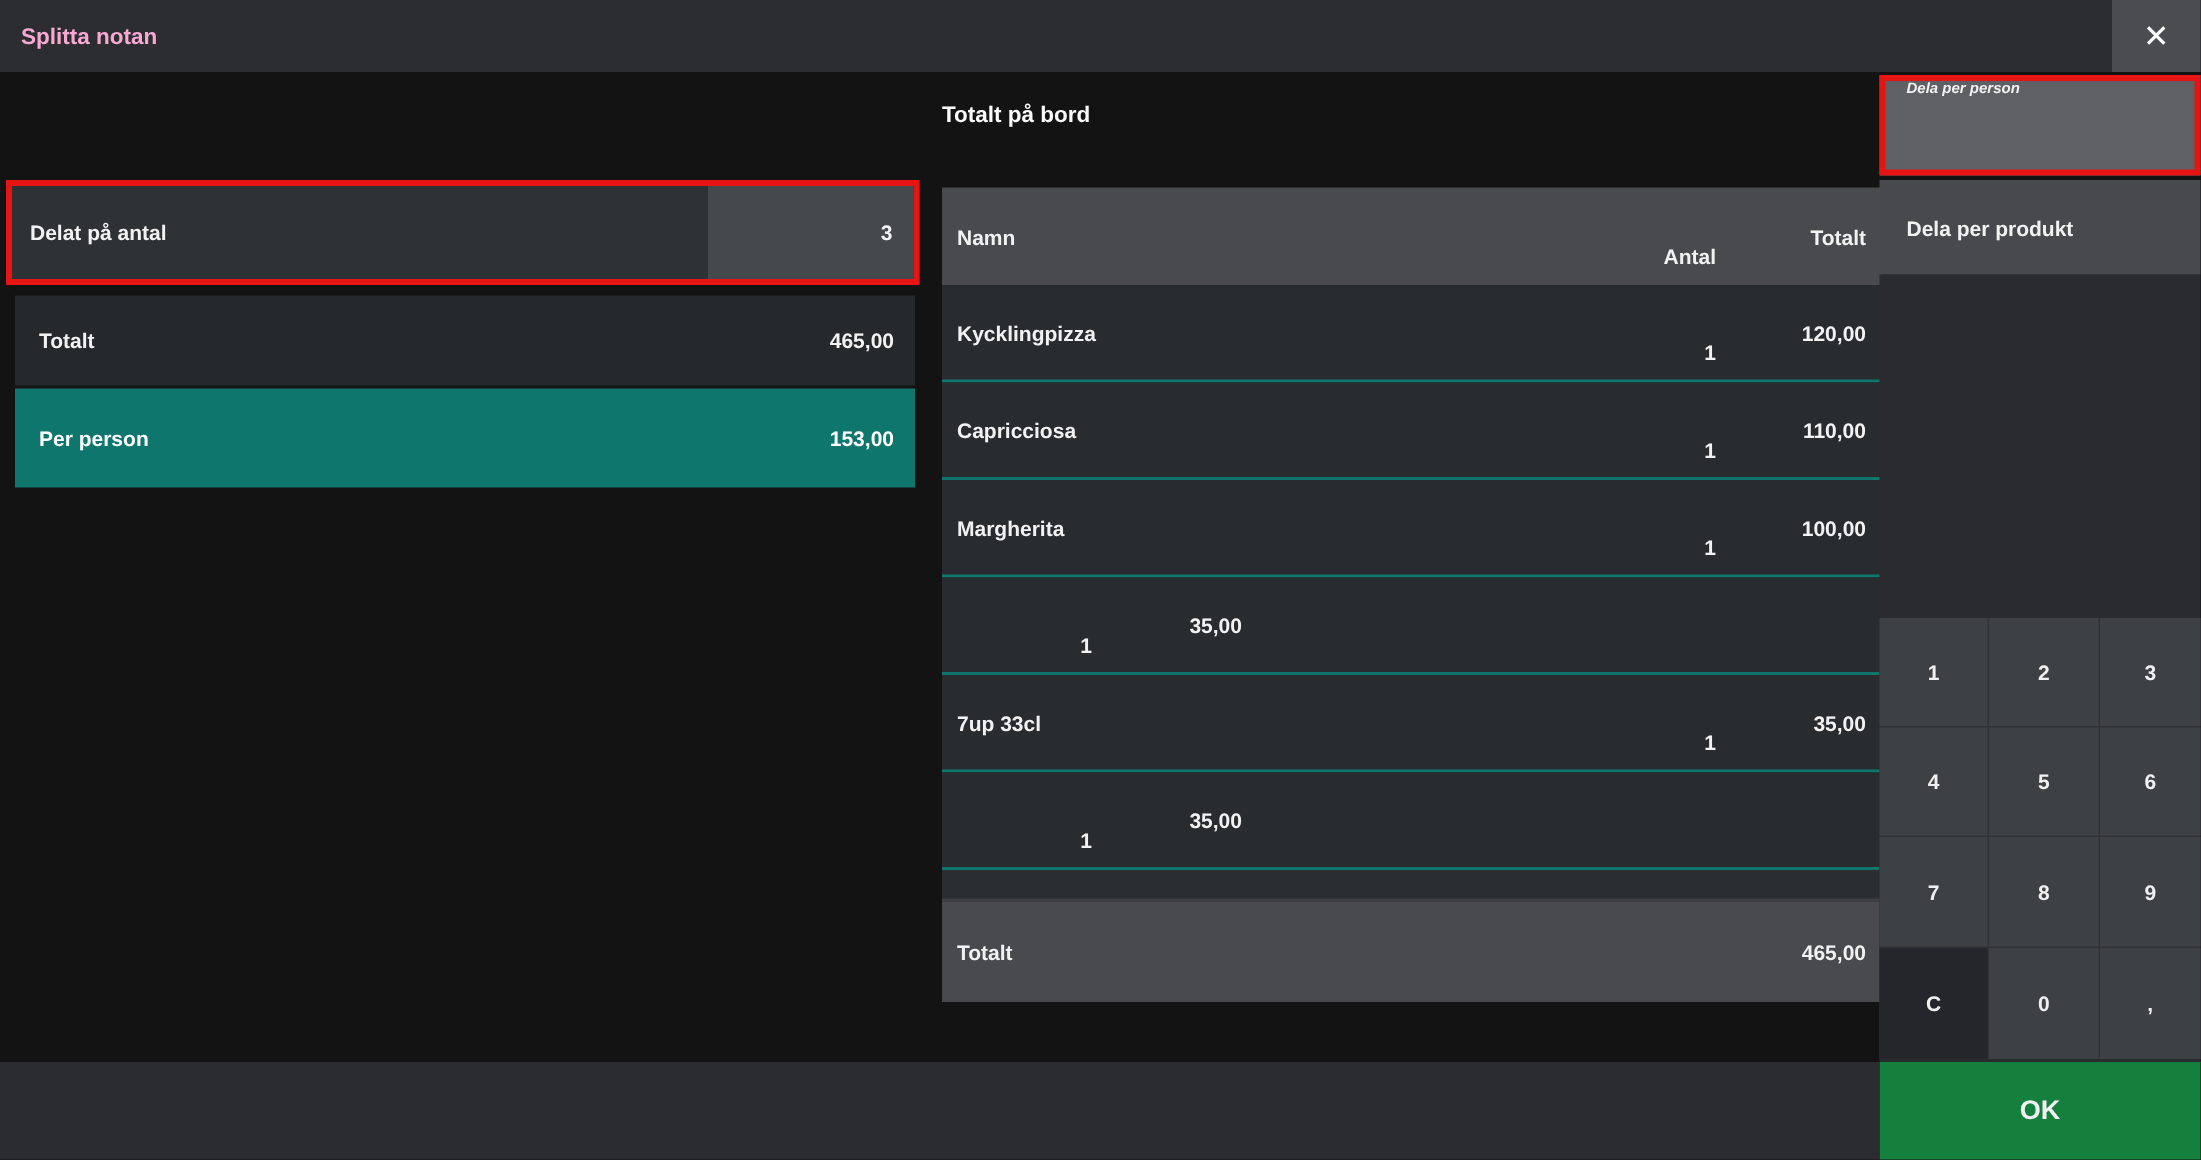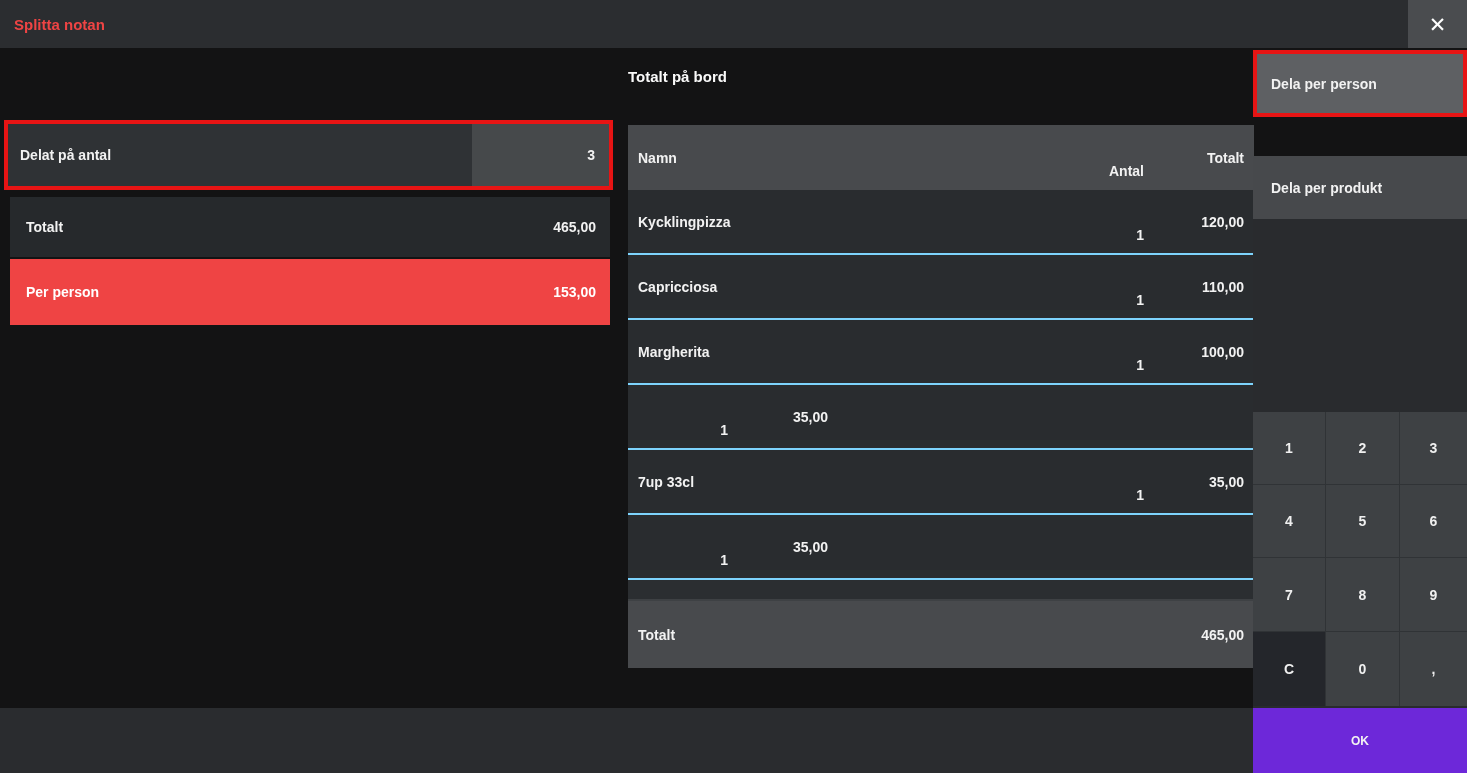--- a/index.html
+++ b/index.html
@@ -13,21 +13,21 @@
   .stage { position: relative; width: 1467px; height: 773px; }
 
   
   .titlebar {
     position: absolute; left: 0; top: 0; width: 1467px; height: 48px;
     background: #2b2d30;
   }
   .titlebar .title {
     position: absolute; left: 14px; top: 0; height: 48px;
     display: flex; align-items: center;
-    font-size: 15px; font-weight: 700; color: #ef4444;
+    font-size: 15px; font-weight: 700; color: #f9a8d4;
   }
   .close-btn {
     position: absolute; left: 1408px; top: 0; width: 59px; height: 48px;
     background: #4a4c4f; display: flex; align-items: center; justify-content: center;
     cursor: pointer;
   }
   .close-btn .x { font-size: 21px; font-weight: 400; color: #ffffff; line-height: 1; }
 
   
   .count-row {
@@ -46,38 +46,38 @@
     font-size: 14px; font-weight: 700;
   }
   .total-row {
     position: absolute; left: 10px; top: 197px; width: 600px; height: 60px;
     background: #26292c; display: flex; align-items: center; justify-content: space-between;
     padding: 0 14px 0 16px; box-sizing: border-box;
     font-size: 14px; font-weight: 700;
   }
   .person-row {
     position: absolute; left: 10px; top: 259px; width: 600px; height: 66px;
-    background: #ef4444; display: flex; align-items: center; justify-content: space-between;
+    background: #0f766e; display: flex; align-items: center; justify-content: space-between;
     padding: 0 14px 0 16px; box-sizing: border-box;
     font-size: 14px; font-weight: 700; color: #ffffff;
   }
 
   
   .table-title {
     position: absolute; left: 628px; top: 68px;
     font-size: 15px; font-weight: 700; color: #fafafa;
   }
   .order-table { position: absolute; left: 628px; top: 125px; width: 626px; }
   .t-head {
     height: 65px; background: #484a4d;
     display: flex; align-items: center; padding: 0 10px; box-sizing: border-box;
     font-size: 14px; font-weight: 700;
   }
   .t-row {
-    height: 65px; background: #292c2f; border-bottom: 2px solid #7dd3fc;
+    height: 65px; background: #292c2f; border-bottom: 2px solid #0f766e;
     display: flex; align-items: center; padding: 0 10px; box-sizing: border-box;
     font-size: 14px; font-weight: 700;
   }
   .t-gap { height: 19px; background: #2b2e31; border-bottom: 2px solid #3e4144; }
   .t-foot {
     height: 67px; background: #484a4d;
     display: flex; align-items: center; padding: 0 10px; box-sizing: border-box;
     font-size: 14px; font-weight: 700;
   }
   .col-name  { flex: 1; text-align: left; }
@@ -85,45 +85,45 @@
   .col-total { width: 100px; text-align: right; }
 
   
   .right-bg {
     position: absolute; left: 1253px; top: 183px; width: 214px; height: 525px;
     background: #292b2e;
   }
   .mode-btn-person {
     position: absolute; left: 1253px; top: 50px; width: 214px; height: 67px;
     background: #5e6063; border: 4px solid #e71414; box-sizing: border-box;
-    display: flex; align-items: center; padding-left: 14px;
-    font-size: 14px; font-weight: 700; cursor: pointer;
+    display: flex; align-items: flex-start; padding-left: 14px;
+    font-size: 10px; font-weight: 700; cursor: pointer; font-style: italic;
   }
   .mode-btn-produkt {
     position: absolute; left: 1253px; top: 120px; width: 214px; height: 63px;
     background: #47494c; box-sizing: border-box;
     display: flex; align-items: center; padding-left: 18px;
-    font-size: 14px; font-weight: 700; cursor: pointer; margin-top: 36px;
+    font-size: 14px; font-weight: 700; cursor: pointer;
   }
   .numpad {
     position: absolute; left: 1253px; top: 412px; width: 214px; height: 294px;
     display: grid; grid-template-columns: 72px 73px 67px;
     grid-template-rows: 72px 72px 73px 74px; gap: 1px;
     background: #303336;
   }
   .key {
     background: #3e4144; color: #f0f0f0;
     display: flex; align-items: center; justify-content: center;
     font-size: 14px; font-weight: 700; cursor: pointer;
   }
   .key.key-c { background: #24262b; }
   .ok-btn {
     position: absolute; left: 1253px; top: 708px; width: 214px; height: 65px;
-    background: #6d28d9; display: flex; align-items: center; justify-content: center;
-    font-size: 12px; font-weight: 700; cursor: pointer;
+    background: #15803d; display: flex; align-items: center; justify-content: center;
+    font-size: 18px; font-weight: 700; cursor: pointer;
   }
 
   
   .bottom-strip {
     position: absolute; left: 0; top: 708px; width: 1253px; height: 65px;
     background: #2a2c2f;
   }
 </style>
 </head>
 <body>

